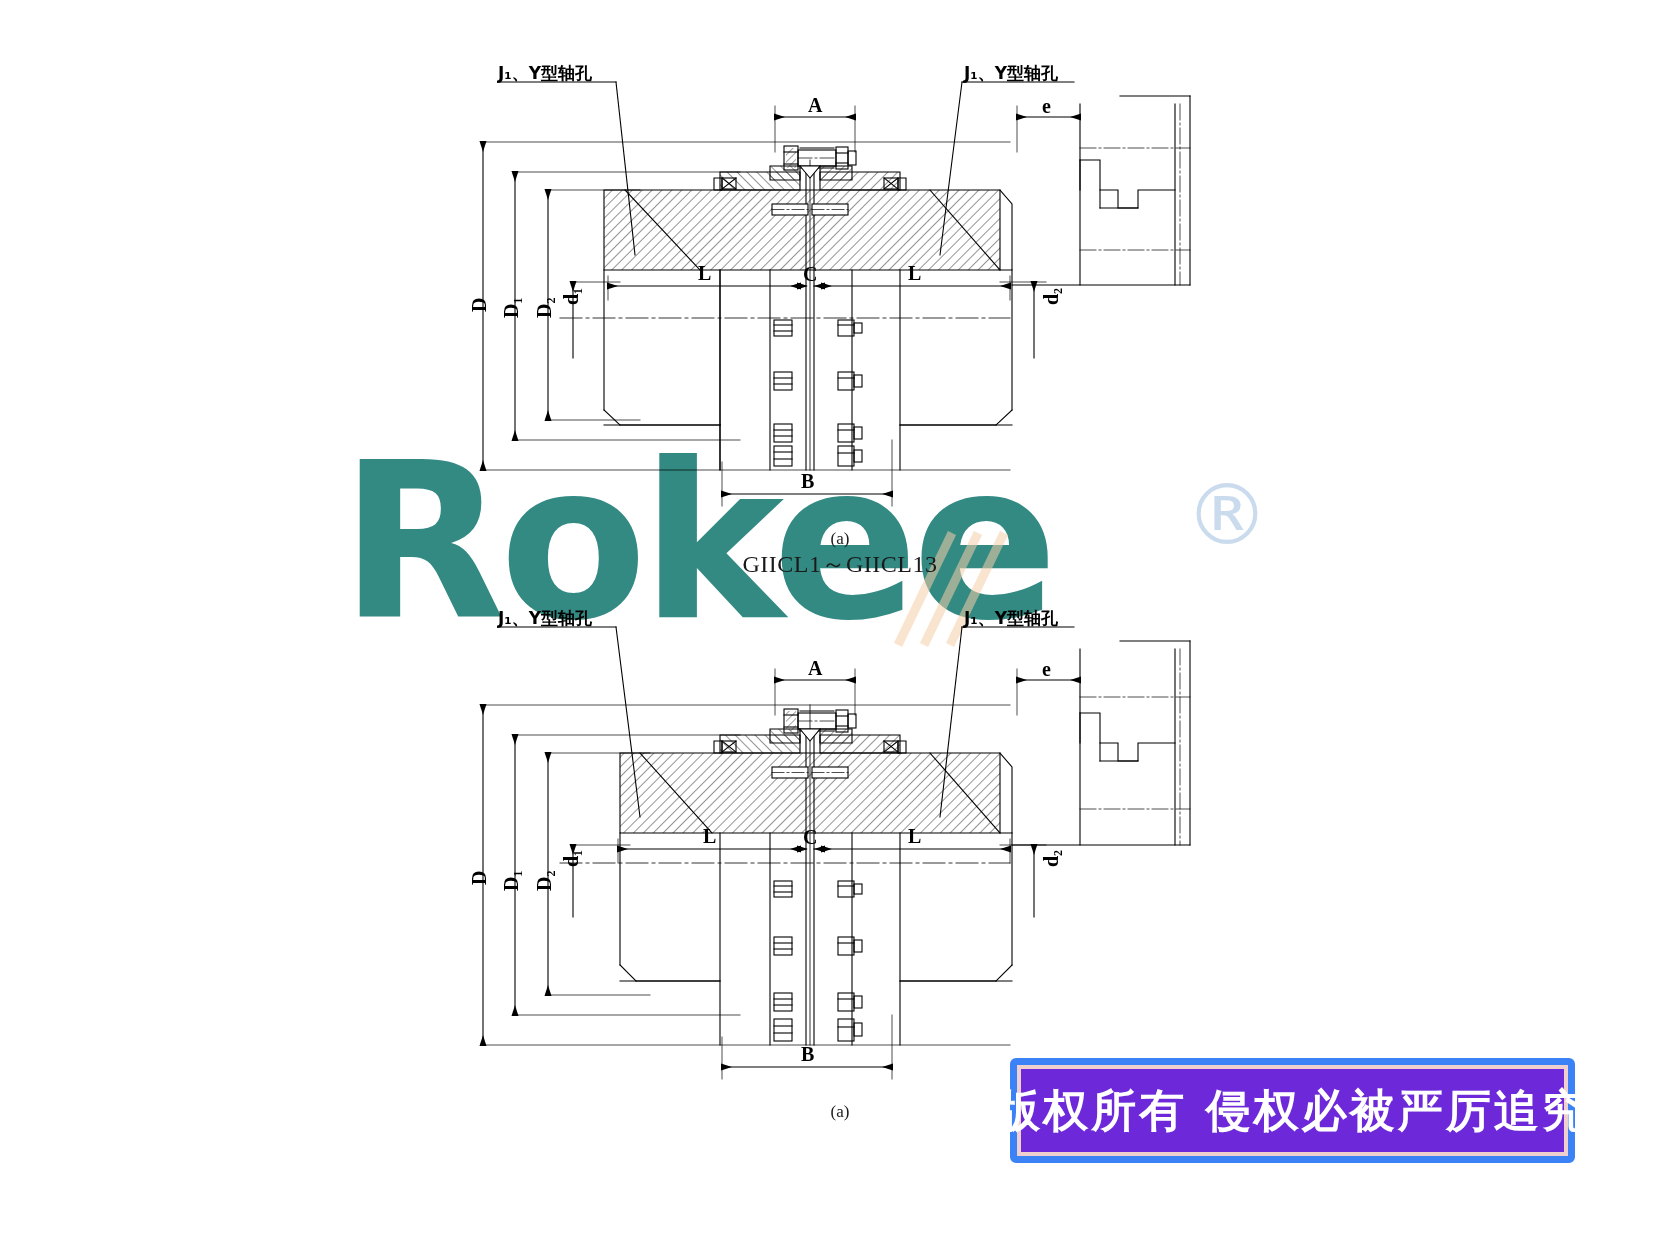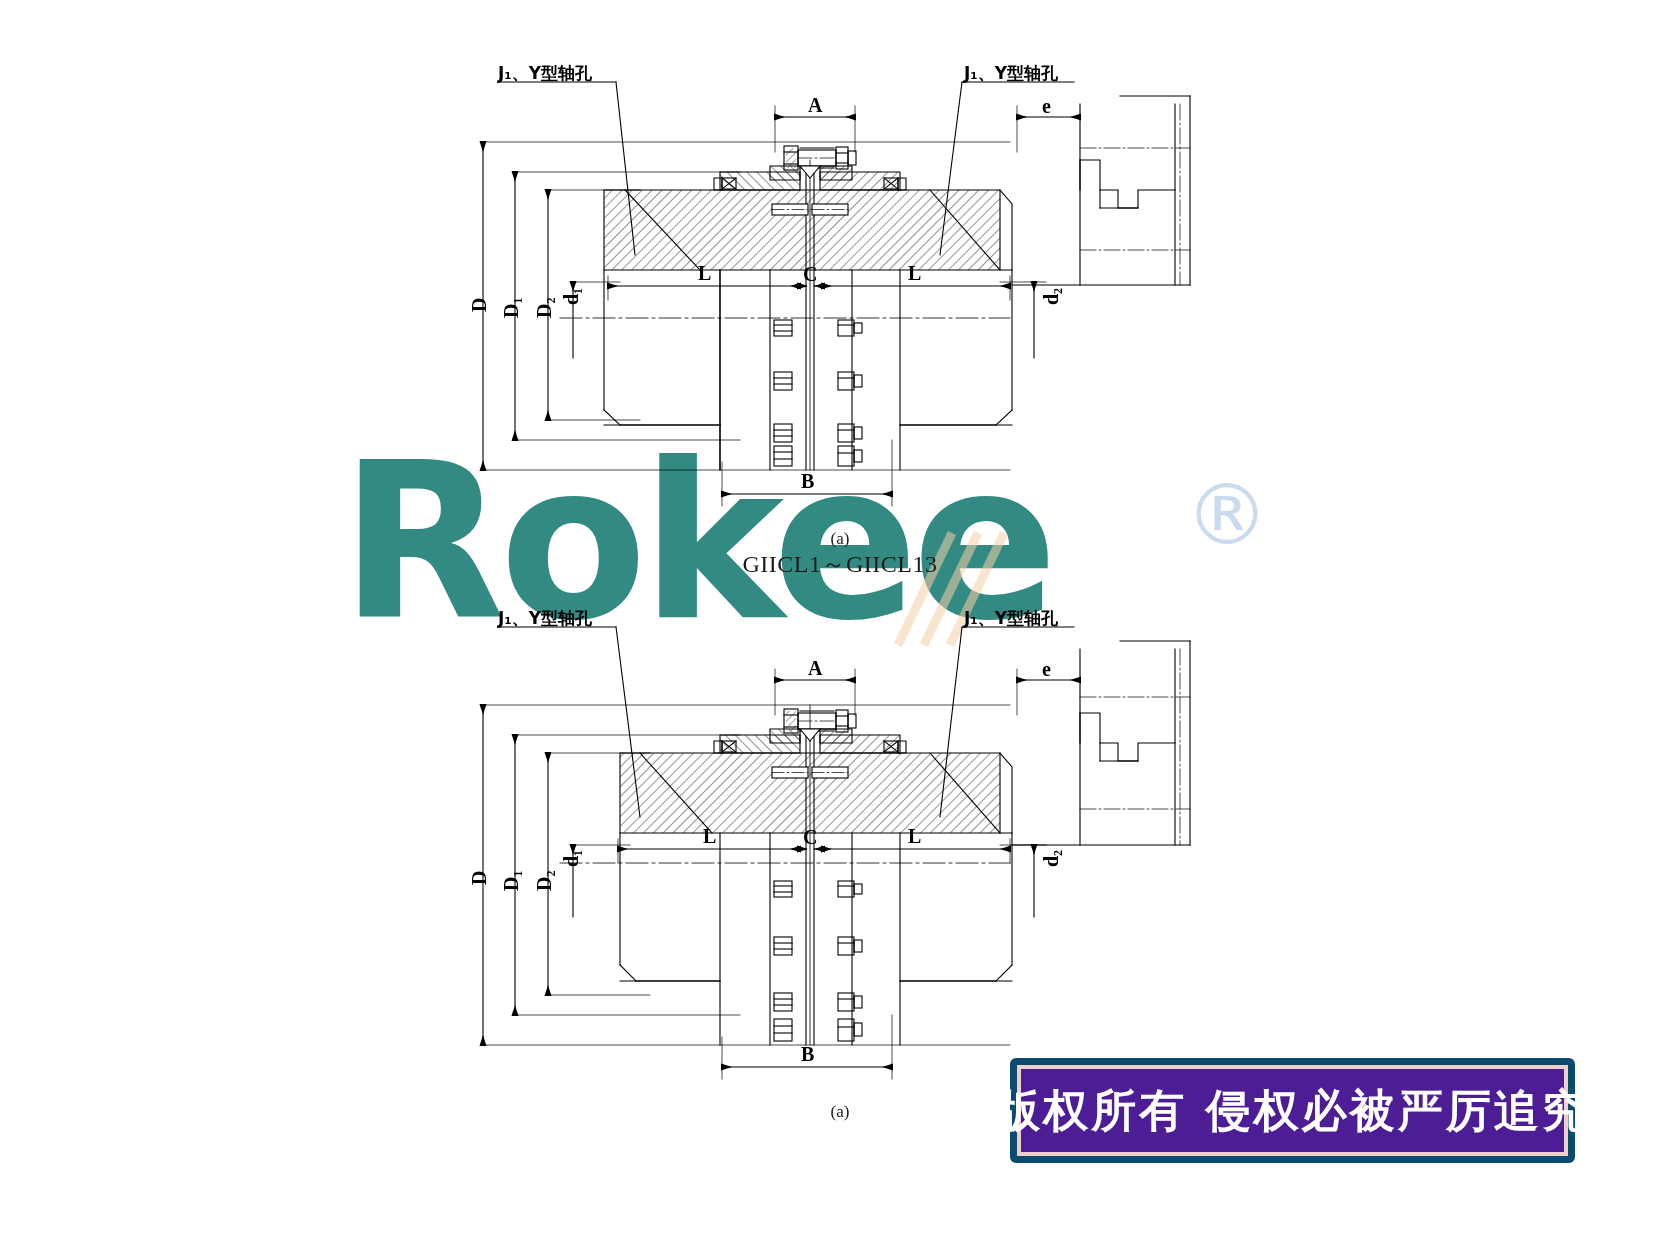--- a/index.html
+++ b/index.html
@@ -51,23 +51,23 @@
     left: 880px; top: 60px;
     width: 130px; height: 140px;
     opacity: 0.55;
   }
 
   
   #copyright-stamp {
     position: absolute;
     left: 1010px; top: 1058px;
     width: 565px; height: 105px;
-    border: 7px solid #0c4a6e;
+    border: 7px solid #3b82f6;
     border-radius: 6px;
-    background: #4c1d95;
+    background: #6d28d9;
     z-index: 6;
     display: flex;
     align-items: center;
     justify-content: center;
     box-shadow: inset 0 0 0 4px #f0cfcf;
   }
   #copyright-stamp .stamp-text {
     font-family: "DejaVu Sans", "Liberation Sans", sans-serif;
     font-size: 45px;
     font-weight: bold;

